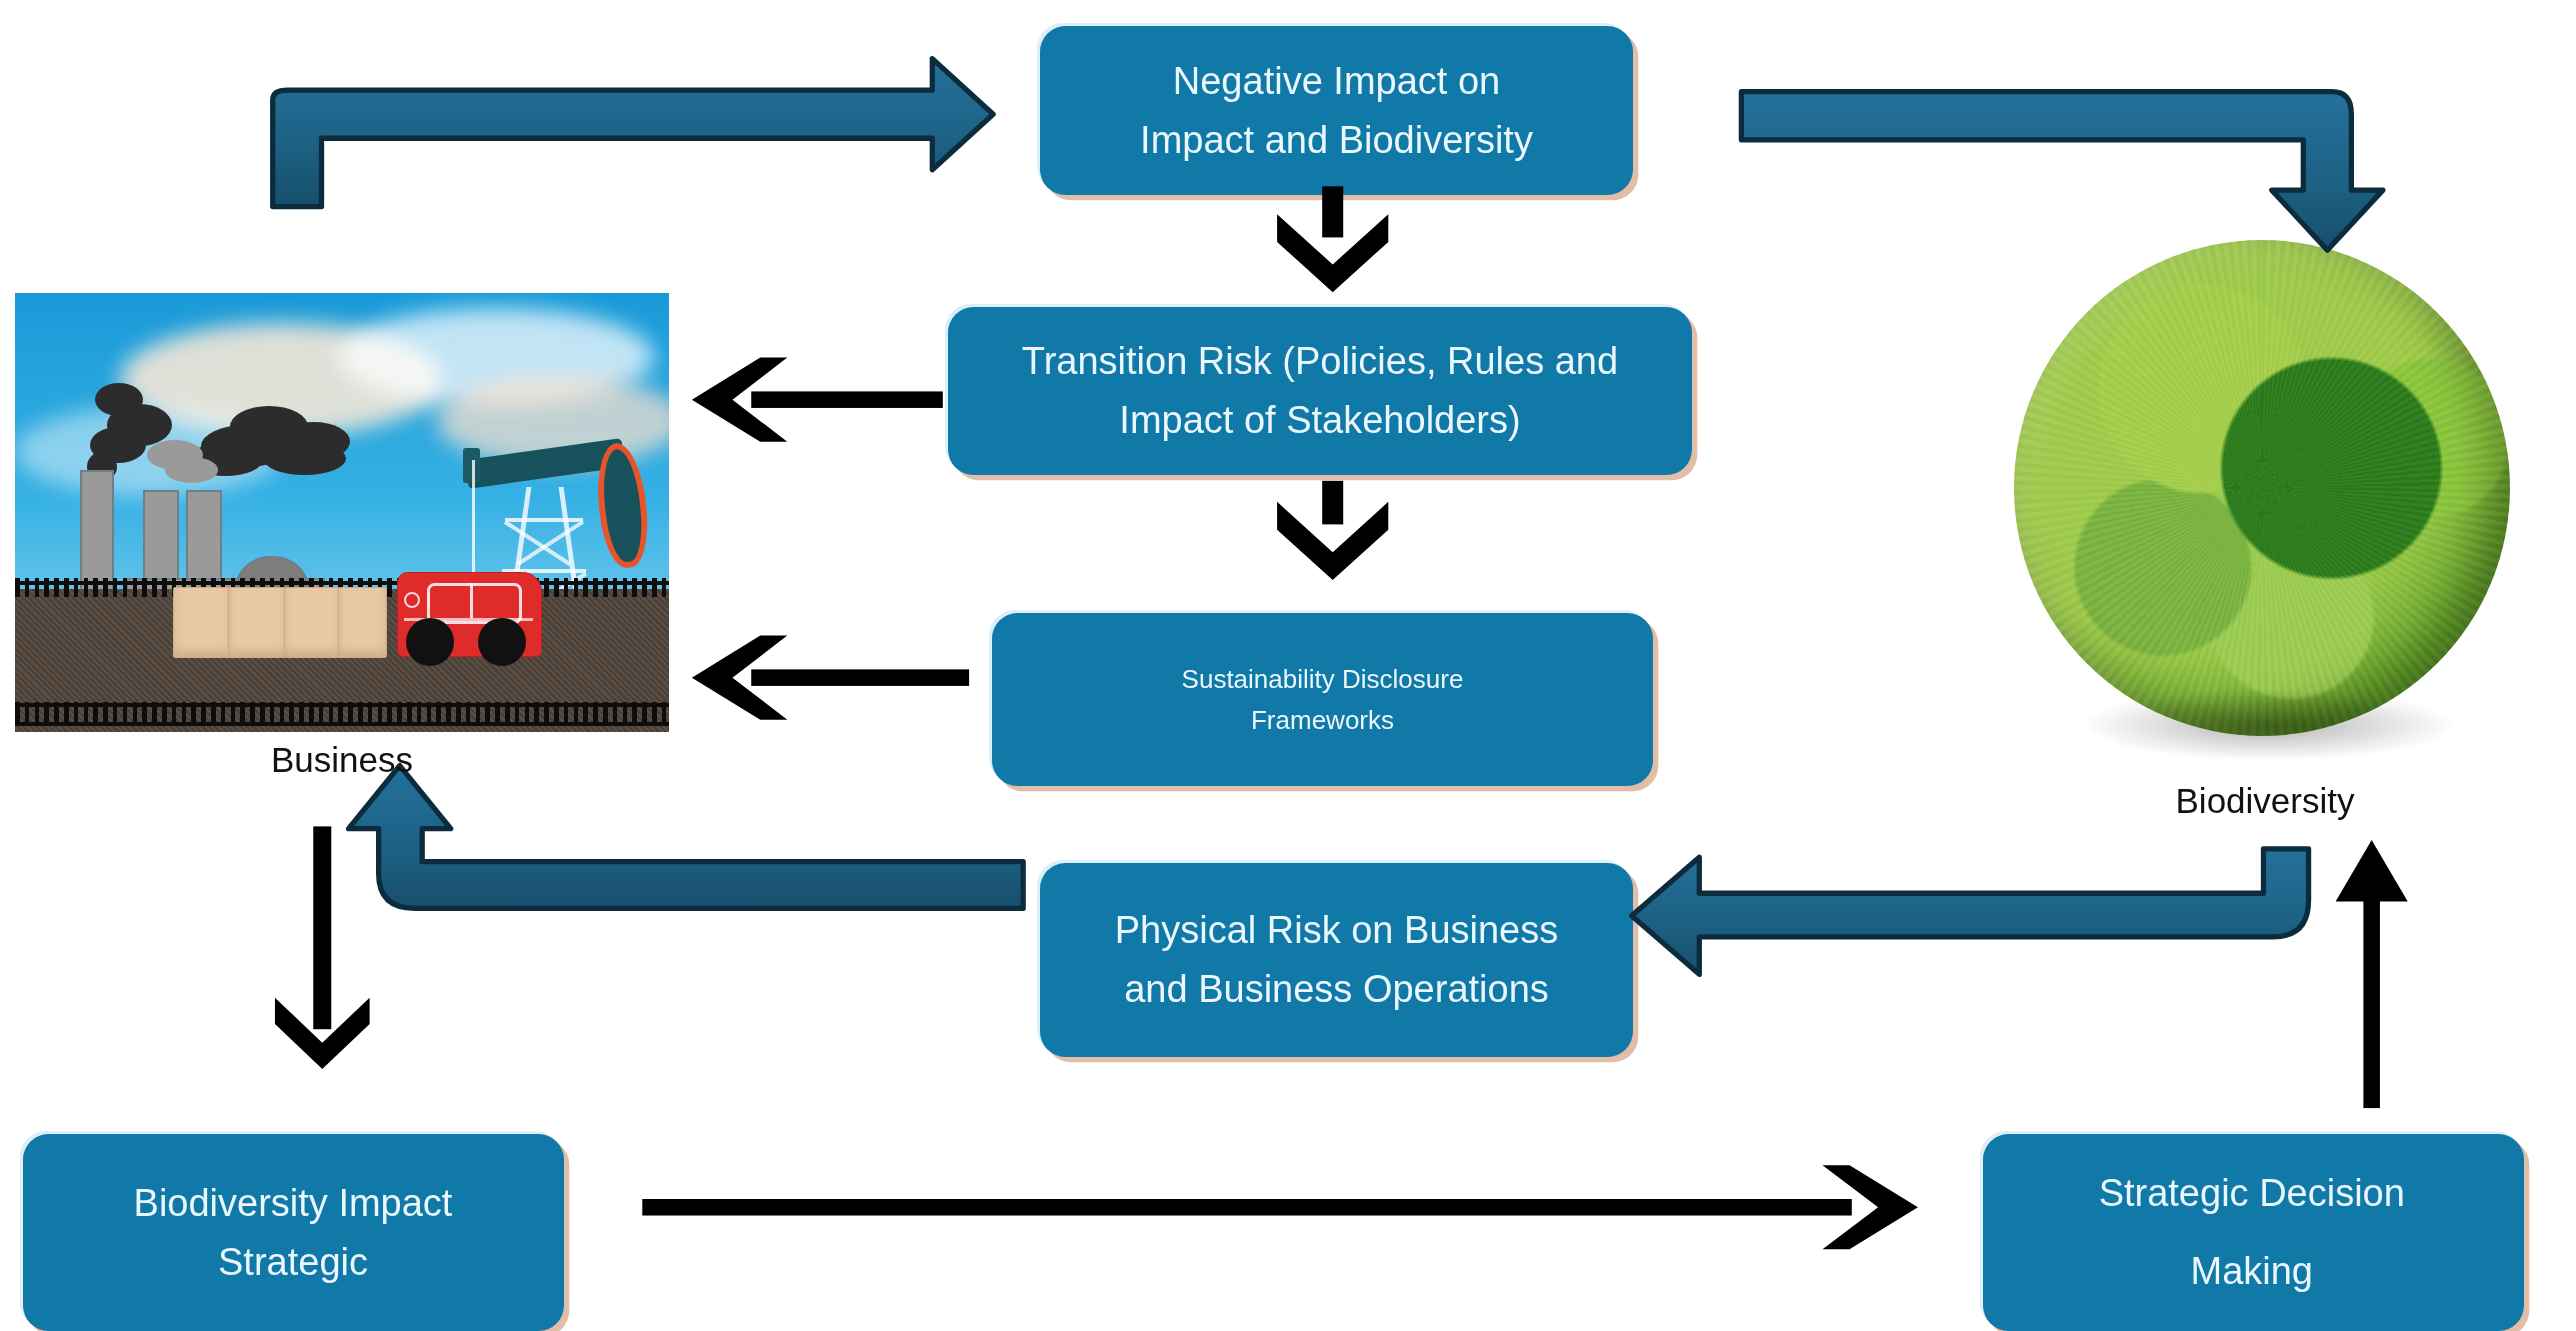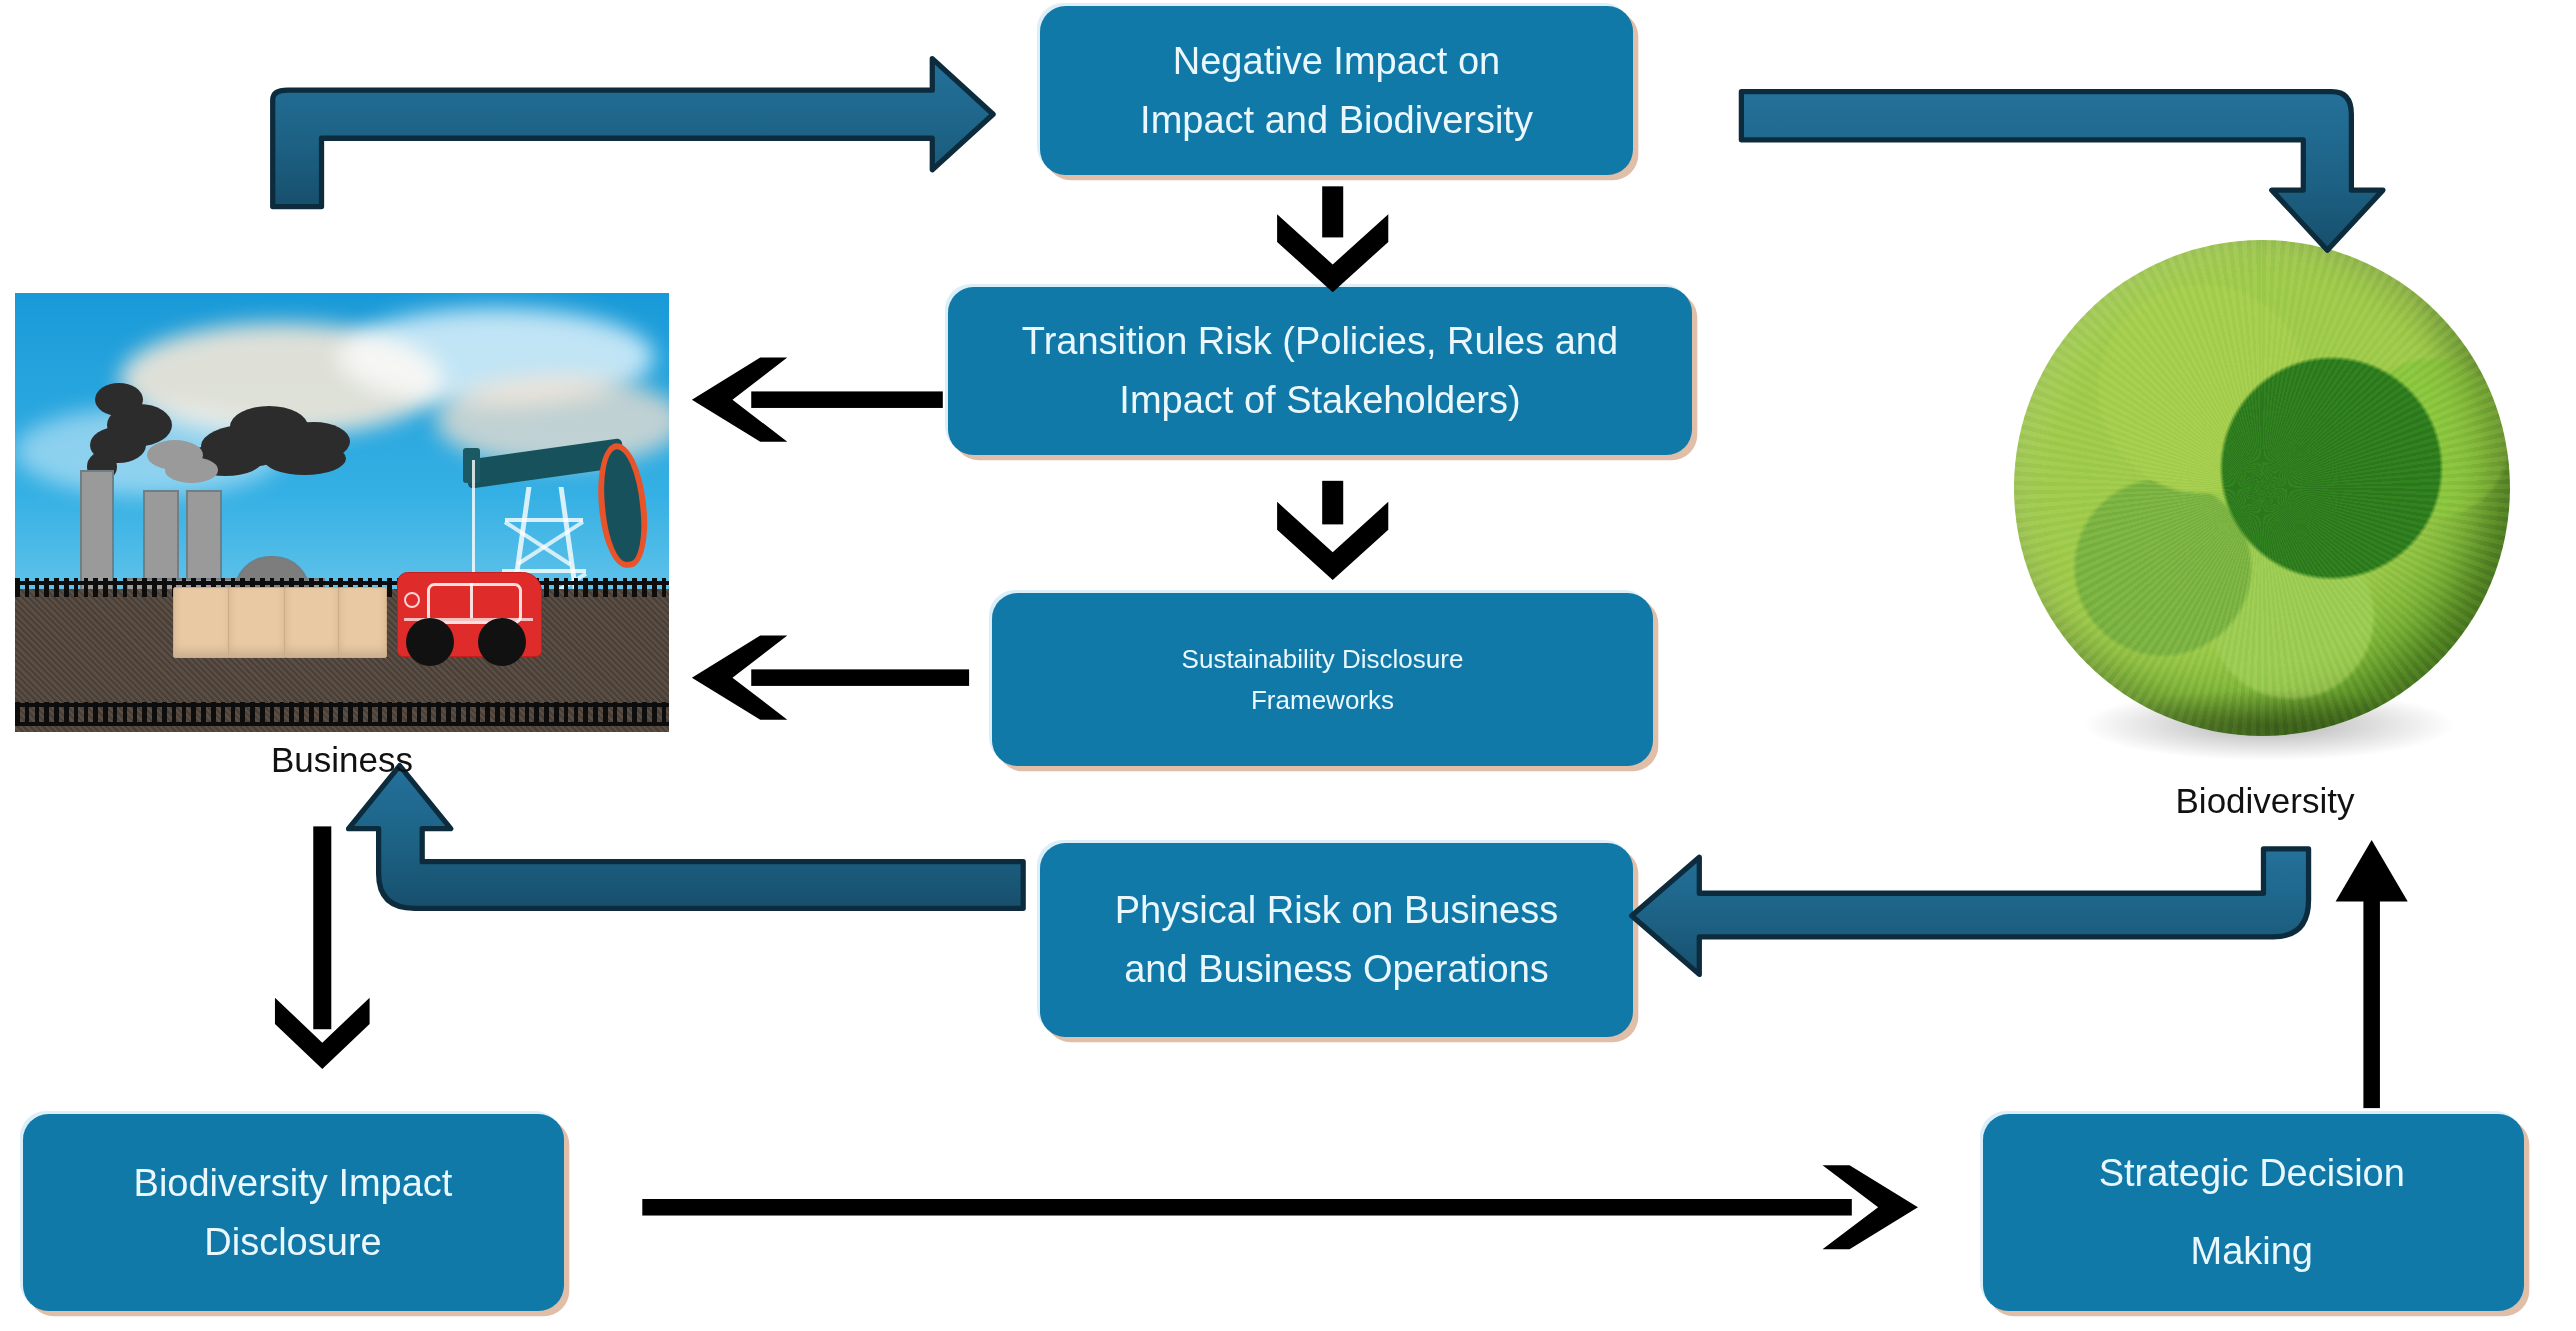--- a/index.html
+++ b/index.html
@@ -24,20 +24,21 @@
     display:flex;
     align-items:center;
     text-align:center;
     color:#eaf7fd;
     line-height:1.55;
     padding:7.5px 19.5px;
     box-shadow:
        5.3px 5.3px 0 0 rgba(222,186,163,.95),
       -3px -3px 0 0 rgba(214,236,247,.85);
     z-index:6;
+    margin-top:20px;
   }
   .node span{display:block;width:100%;}
 
   
   .photo{position:absolute;z-index:5;}
   .caption{
     position:absolute;
     color:#111;
     text-align:center;
     z-index:8;
@@ -257,21 +258,21 @@
   <div class="node" style="left:1040px;top:843px;width:593px;height:194px;font-size:38px;">
     <span>
       <span>Physical Risk on Business</span>
       <span>and Business Operations</span>
     </span>
   </div>
 
   <div class="node" style="left:22.5px;top:1114px;width:541px;height:197px;font-size:38px;">
     <span>
       <span>Biodiversity Impact</span>
-      <span>Disclosure</span>
+      <span>Strategic</span>
     </span>
   </div>
 
   <div class="node" style="left:1983px;top:1114px;width:541px;height:197px;font-size:38px;line-height:2.05;padding-left:16px;">
     <span>
       <span>Strategic Decision</span>
       <span>Making</span>
     </span>
   </div>
 

